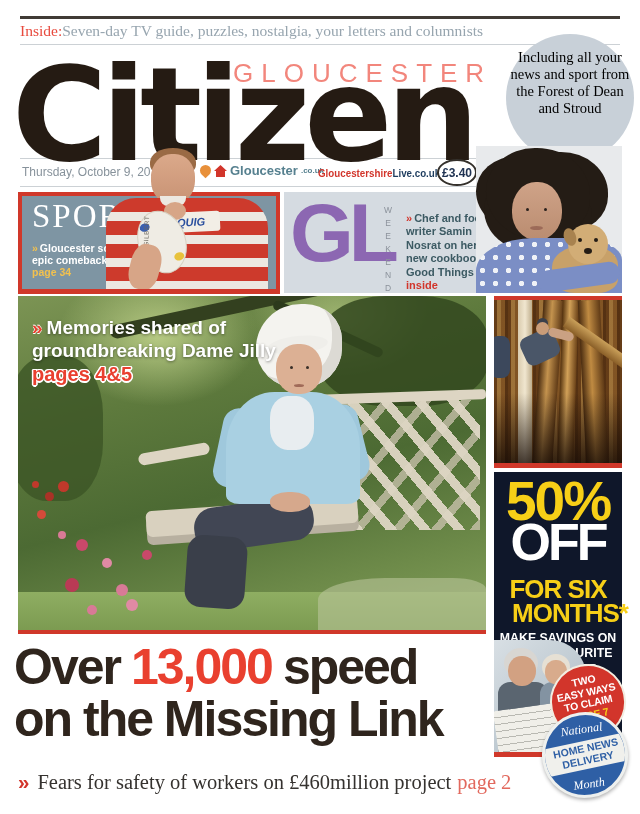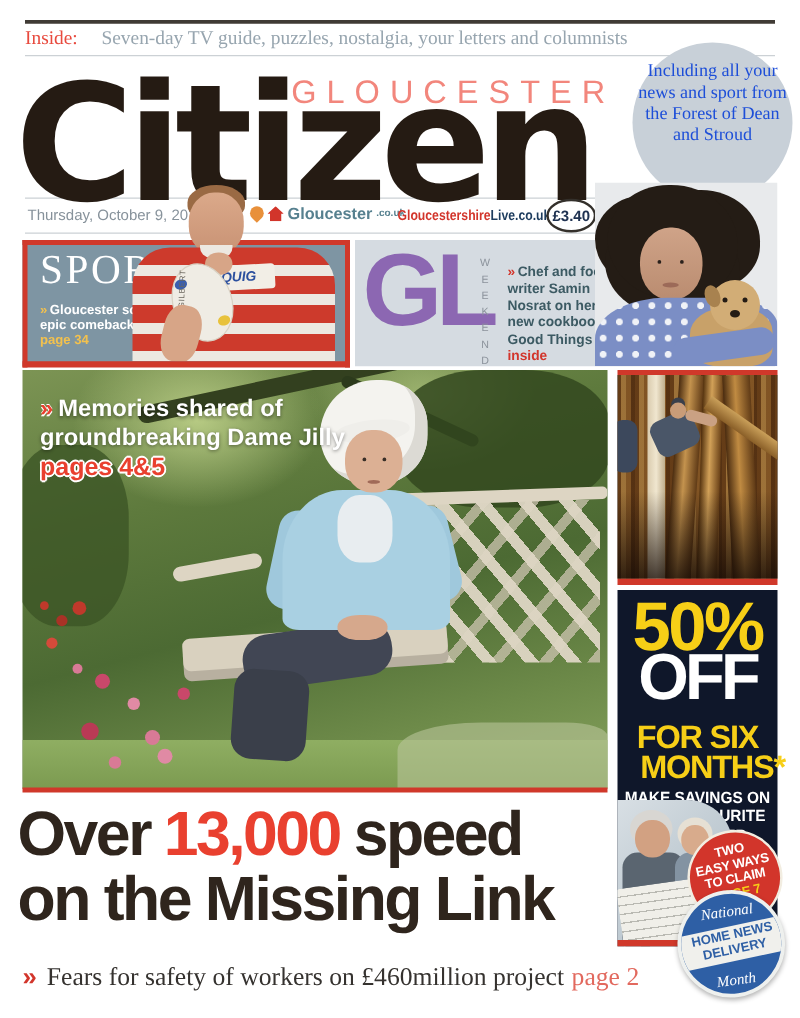--- a/index.html
+++ b/index.html
@@ -3,29 +3,29 @@
 <meta charset="utf-8">
 <style>
   html,body{margin:0;padding:0;background:#ffffff;}
   .page{position:relative;width:640px;height:814px;background:#fff;overflow:hidden;
         font-family:"Liberation Sans",sans-serif;margin:0 auto;}
   .abs{position:absolute;}
 
   
   .top-rule{left:20px;top:16px;width:600px;height:3px;background:#403b35;}
   .banner{left:20px;top:22px;width:560px;font:15.5px "Liberation Serif",serif;color:#97a5af;margin:0;}
-  .banner-label{color:#e84a3e;margin-right:19px;}
+  .banner-label{color:#e84a3e;margin-right:0;}
   .banner-rule{left:20px;top:44px;width:600px;height:1px;background:#ccd1d5;}
 
   
   .kicker{left:233px;top:58px;font-size:26px;letter-spacing:8px;color:#f2867c;z-index:2;}
   .title{left:12px;top:50px;margin:0;font-family:"DejaVu Sans",sans-serif;font-size:130px;
          line-height:1;font-weight:bold;letter-spacing:-6px;color:#251b13;z-index:1;}
   .roundel{left:506px;top:34px;width:128px;height:128px;border-radius:50%;background:#c8d0d8;z-index:3;}
-  .roundel p{margin:15px 2px;font:14.5px/1.18 "Liberation Serif",serif;color:#1d4ed8;text-align:center;}
+  .roundel p{margin:15px 2px;font:14.5px/1.18 "Liberation Serif",serif;color:#000000;text-align:center;}
 
   
   .rule-a{left:20px;top:158px;width:600px;height:1px;background:#ccd1d5;}
   .rule-b{left:20px;top:186px;width:600px;height:1px;background:#ccd1d5;}
   .date{left:22px;top:165px;font-size:12px;color:#87929b;z-index:2;}
   .iya{left:200px;top:163px;display:flex;align-items:center;gap:3px;z-index:2;}
   .pin-icon{width:11px;height:11px;background:#e8903a;border-radius:50% 50% 50% 0;transform:rotate(-45deg);}
   .iya-brand{font-size:13px;font-weight:bold;color:#56808f;}
   .iya-tld{font-size:8px;font-weight:bold;color:#56808f;}
   .site{left:318px;top:167px;font-size:11.5px;font-weight:bold;transform:scaleX(.85);transform-origin:left center;z-index:2;white-space:nowrap;}

